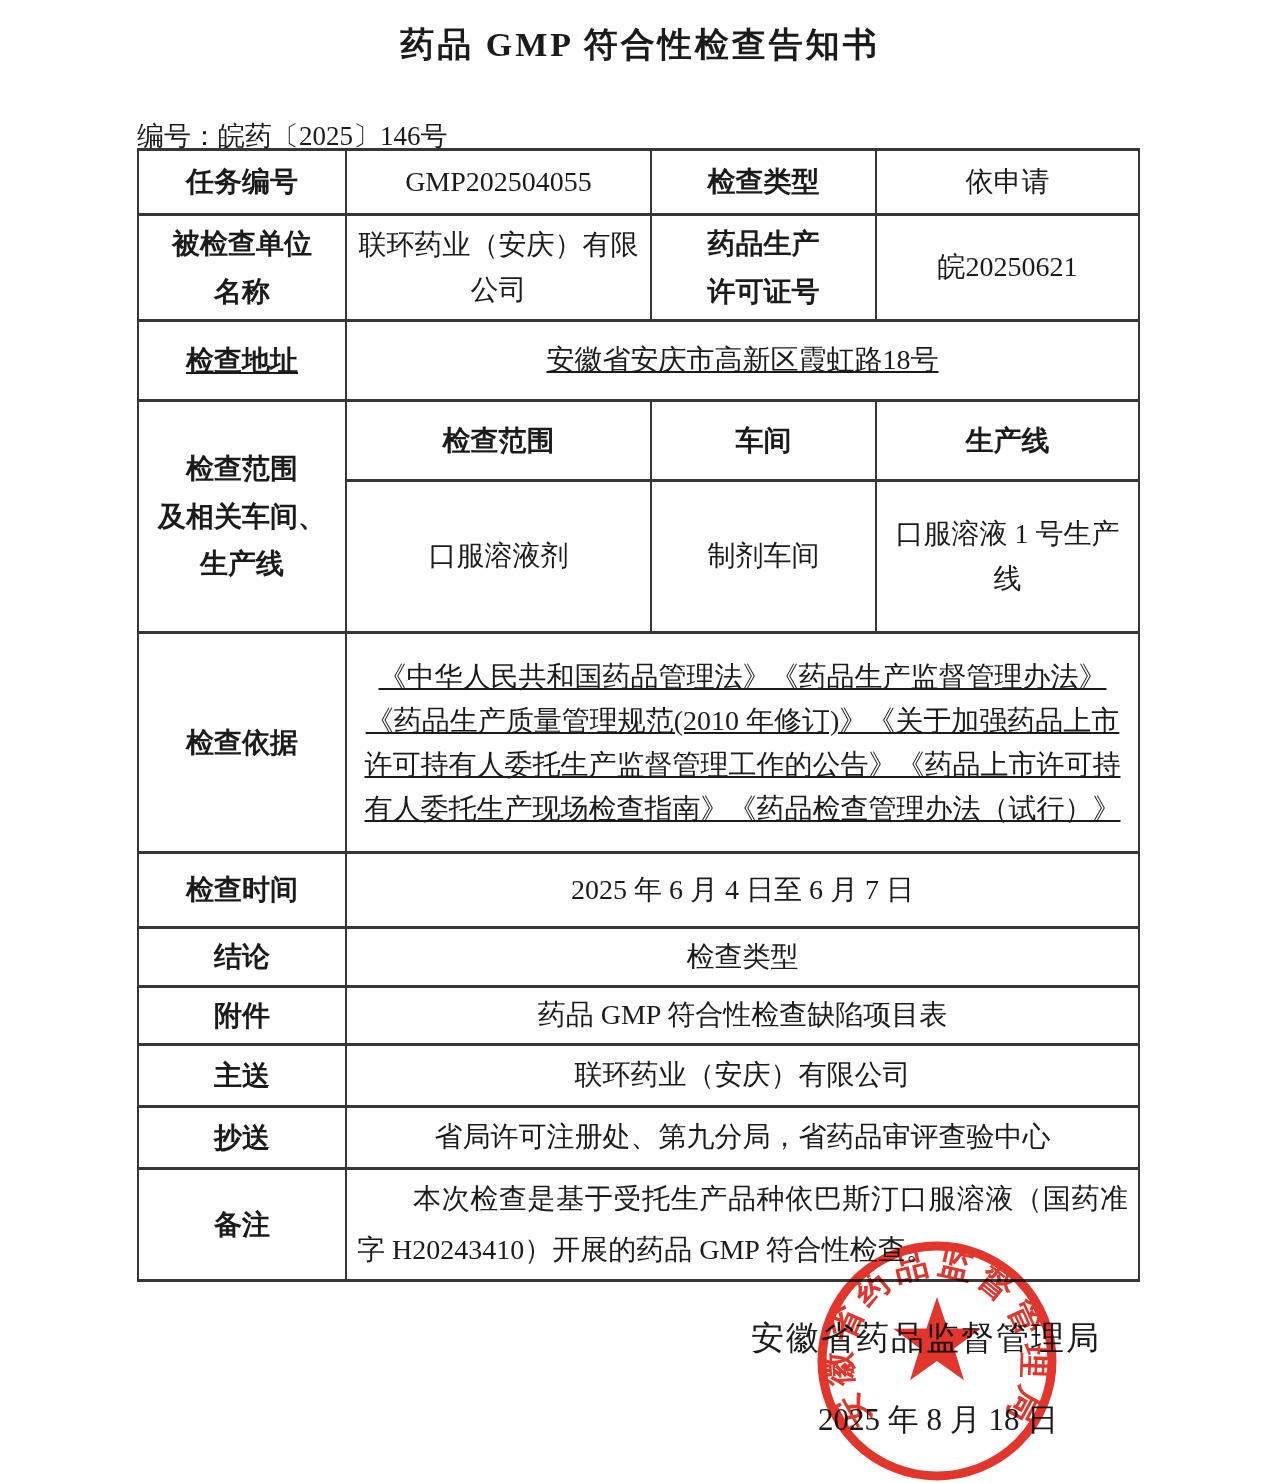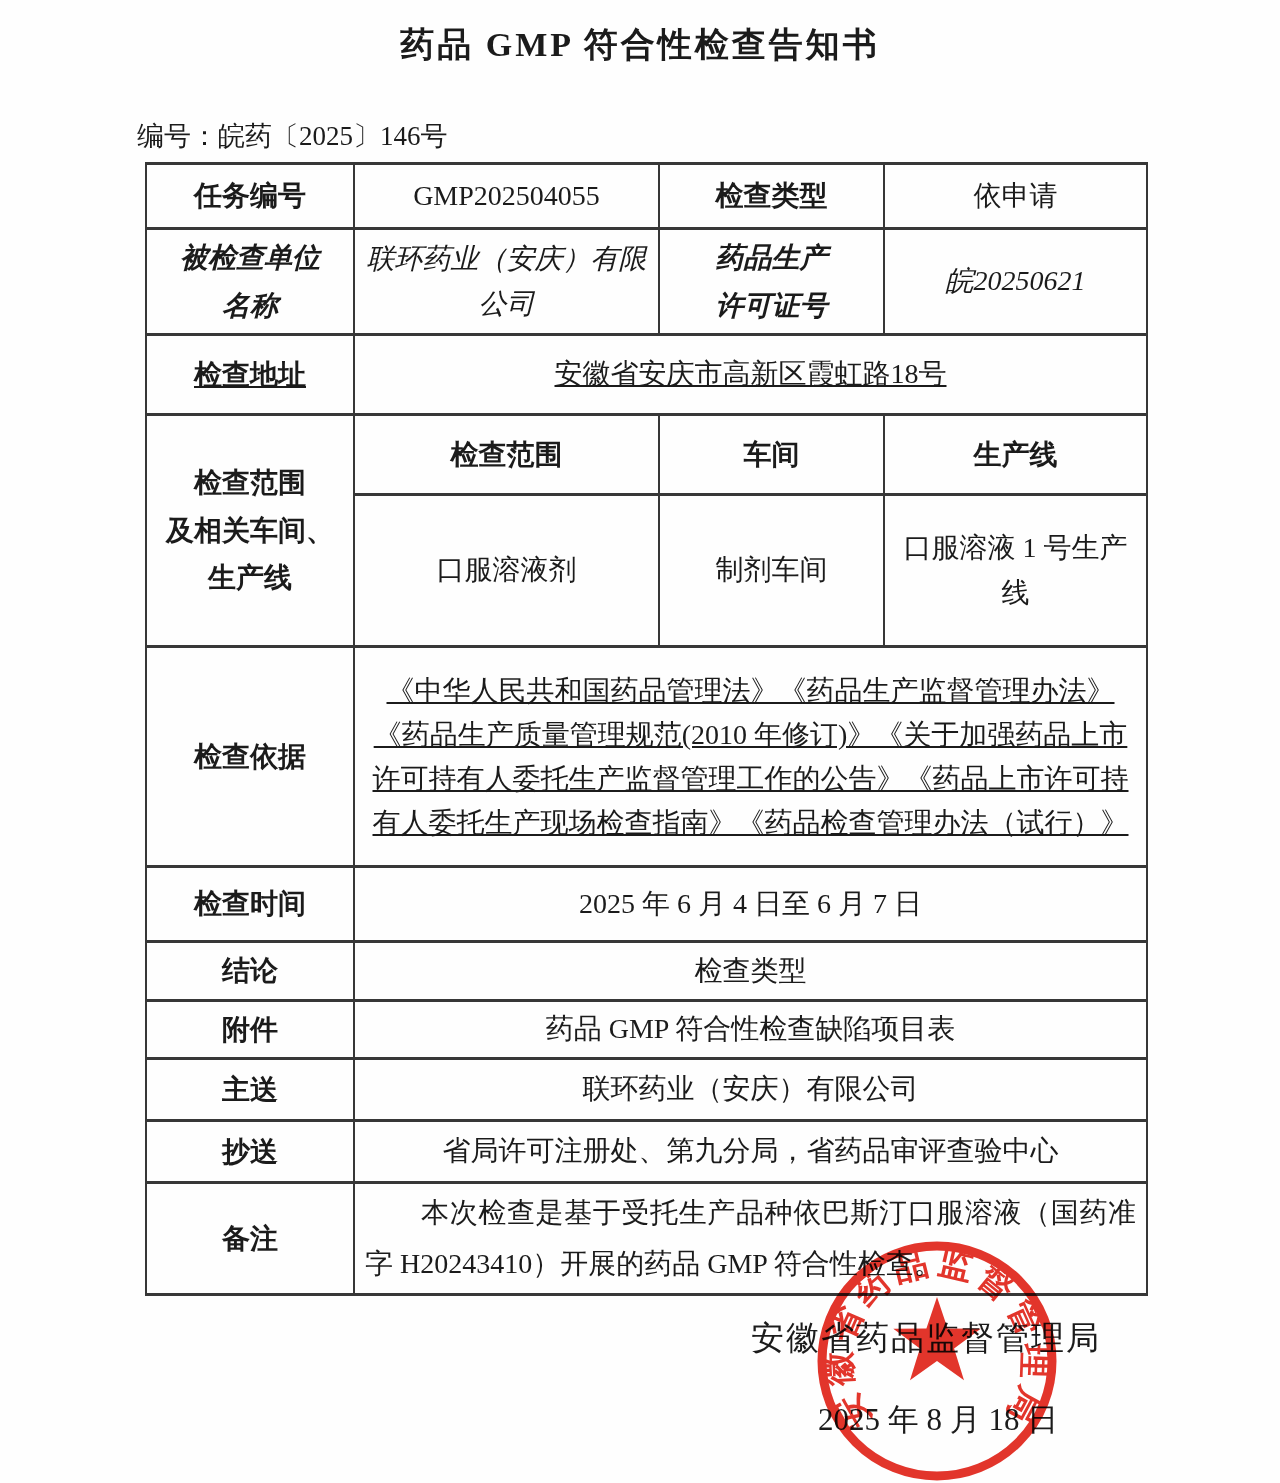--- a/index.html
+++ b/index.html
@@ -16,22 +16,22 @@
     text-align:center;
     font-size:34px; font-weight:bold; letter-spacing:3px;
     font-family:"Liberation Serif", serif;
   }
   .doc-number {
     position:absolute; top:98px; left:137px; width:1001px;
     box-sizing:border-box; padding-right:40px;
     text-align:left; font-size:27px;margin-top:20px;
   }
   table.doc {
-    position:absolute; top:148px; left:145px; width:1001px;
-    border-collapse:collapse; table-layout:fixed;margin-top:14px;
+    position:absolute; top:148px; left:137px; width:1001px;
+    border-collapse:collapse; table-layout:fixed;
   }
   table.doc td {
     border:2px solid #373737;
     border-top-width:3px; border-bottom-width:3px;
     text-align:center; vertical-align:middle;
     font-size:28px; padding:4px 10px;
     overflow:hidden;
   }
   td.lbl {
     font-weight:bold;
@@ -41,21 +41,21 @@
     line-height:1.7;
   }
   td.val { font-family:"Liberation Serif", serif; line-height:1.6; }
   td.basis {
     text-align:justify; text-justify:inter-ideograph;
     padding:10px 16px; line-height:1.57; font-size:28px;text-decoration:underline;
   }
   td.remark { text-align:left; padding:6px 16px; }
   td.remark p { margin:0; text-indent:2em; line-height:1.8; font-size:28px; text-align:justify; }
   tr.r1  { height:65px; }
-  tr.r2  { height:105px;font-style:italic; }
+  tr.r2  { height:105px; }
   tr.r3  { height:80px;text-decoration:underline; }
   tr.r4a { height:80px; }
   tr.r4b { height:152px; }
   tr.r5  { height:220px; }
   tr.r6  { height:75px; }
   tr.r7  { height:57px; }
   tr.r8  { height:55px; }
   tr.r9  { height:62px; }
   tr.r10 { height:62px; }
   tr.r11 { height:104px; }

